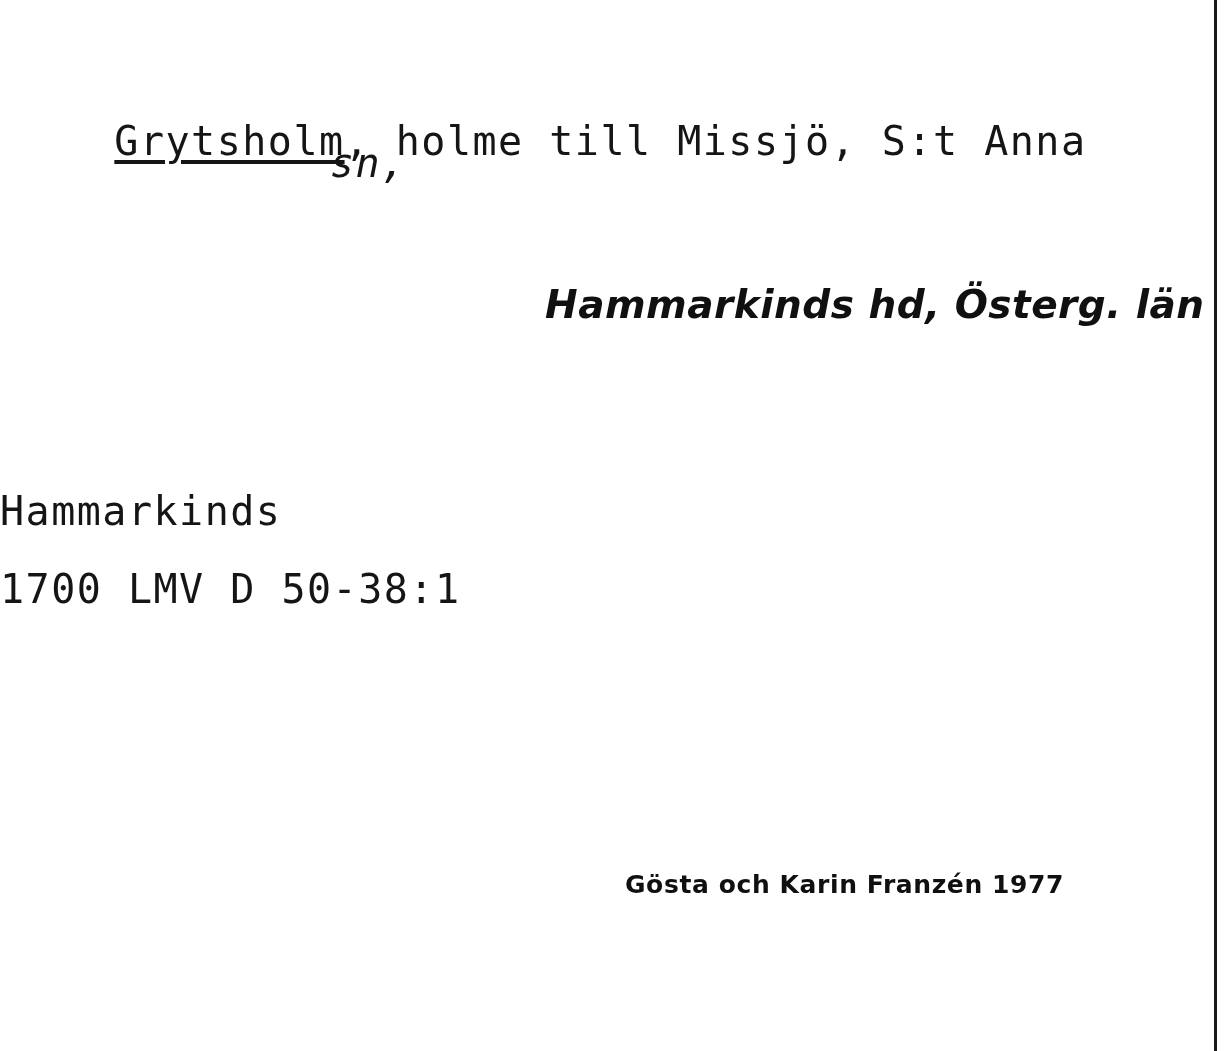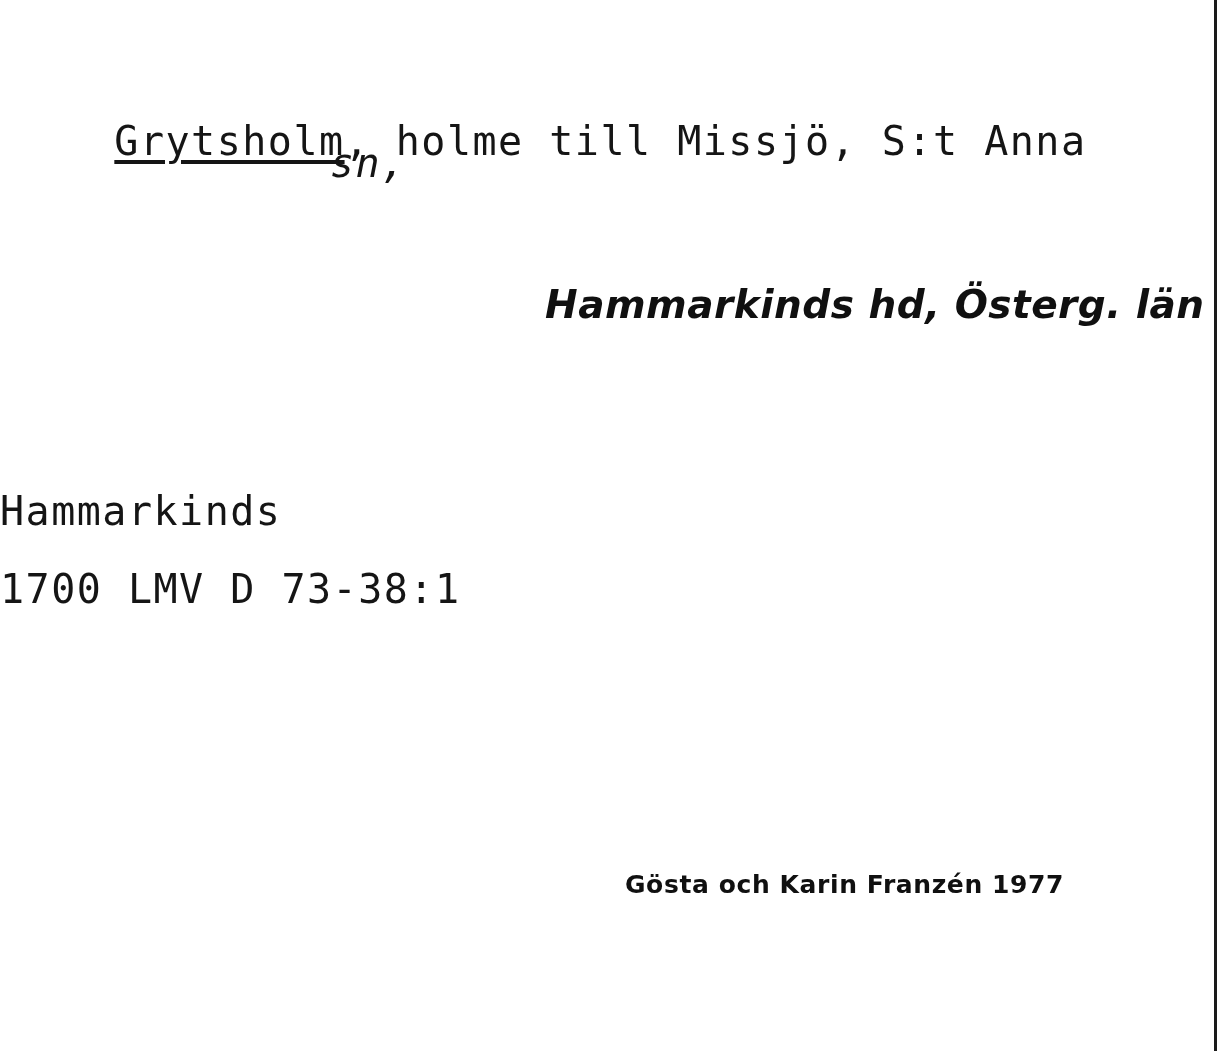--- a/index.html
+++ b/index.html
@@ -107,18 +107,18 @@
   <div class="typed headword-line">
     <span class="headword">Grytsholm</span><span>, holme till Missjö, S:t Anna</span>
   </div>
 
   <div class="typed headword-cont">sn,</div>
 
   <div class="district-line">Hammarkinds hd, Österg. län</div>
 
   <div class="typed form-name">Hammarkinds</div>
 
-  <div class="typed source-line">1700 LMV D 73-38:1</div>
+  <div class="typed source-line">1700 LMV D 50-38:1</div>
 
   <div class="credit-line">Gösta och Karin Franzén 1977</div>
 
   <div class="scan-edge"></div>
 </div>
 
 </body></html>

